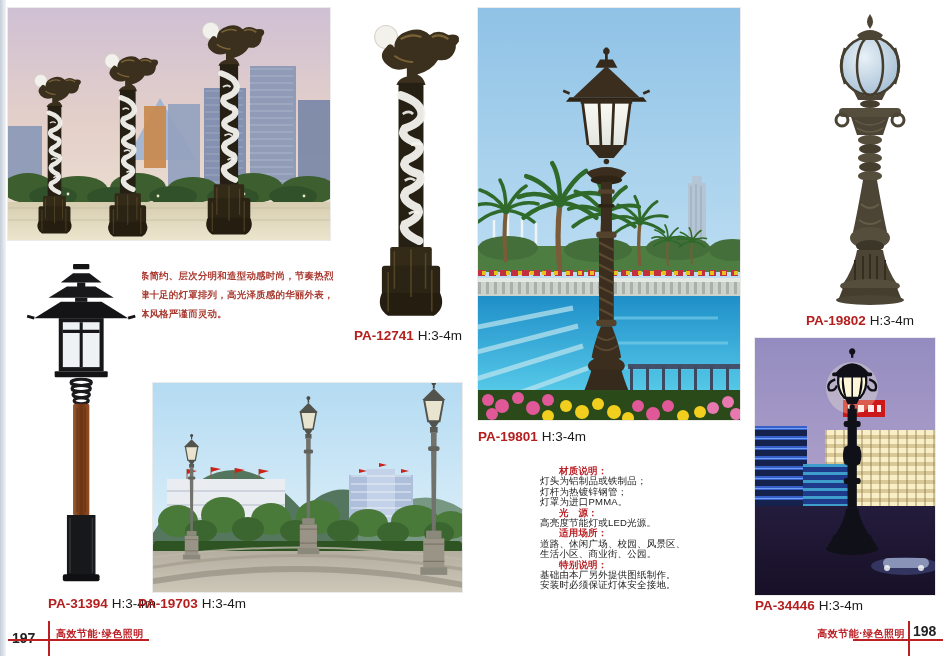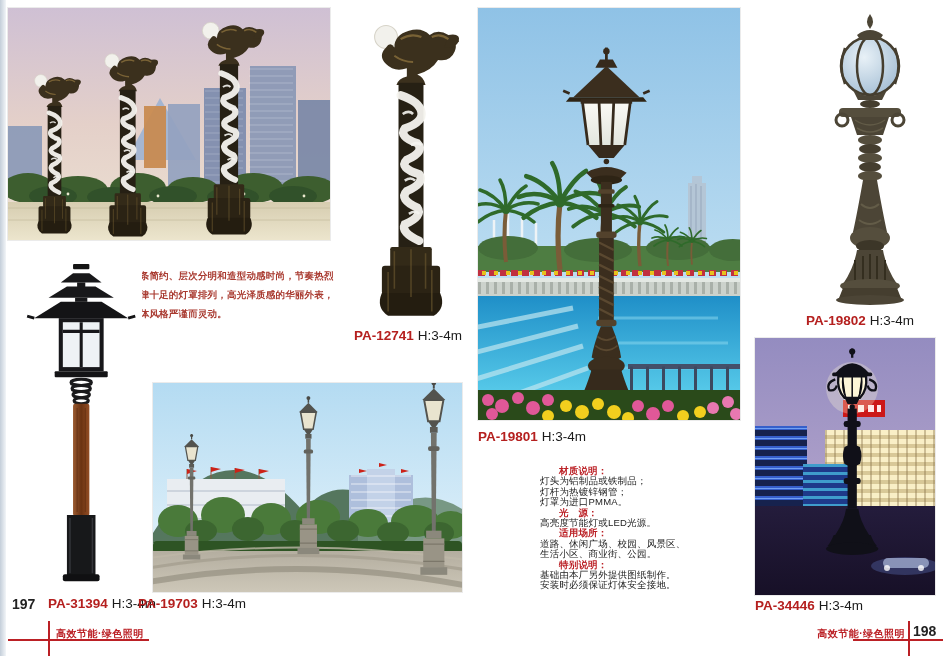--- a/index.html
+++ b/index.html
@@ -13,21 +13,21 @@
   .cutout svg{display:block;}
   .plabel{position:absolute;font-size:13.5px;white-space:nowrap;}
   .plabel .code{color:#b5201f;font-weight:700;}
   .plabel .ht{color:#1b1b1b;font-weight:400;margin-left:4px;}
   .intro{position:absolute;left:130px;top:266px;width:215px;font-size:9.5px;line-height:19px;
          color:#a93a30;font-weight:600;letter-spacing:0.2px;}
   .specs{position:absolute;left:540px;top:466px;width:180px;font-size:9.5px;line-height:10.4px;
          color:#222222;letter-spacing:0.2px;}
   .specs .sp-title{color:#bb2025;font-weight:700;margin-left:19px;}
   .pg-num{position:absolute;font-size:14px;font-weight:700;color:#222;}
-  #pg197{left:12px;top:596px;}
+  #pg197{left:12px;top:630px;}
   #pg198{left:913px;top:623px;text-align:center;}
   .slogan{position:absolute;top:627px;font-size:10px;font-weight:700;color:#bb2025;letter-spacing:0.5px;white-space:nowrap;}
   #slogan-l{left:56px;}
   #slogan-r{left:812px;width:93px;text-align:right;}
   .vline{position:absolute;top:621px;width:2px;height:35px;background:#bb2025;}
   #vl-l{left:48px;} #vl-r{left:908px;}
   .hline{position:absolute;top:639px;height:2px;background:#bb2025;}
   #hl-l{left:8px;width:141px;} #hl-r{left:853px;width:90px;}
 </style>
 </head>

